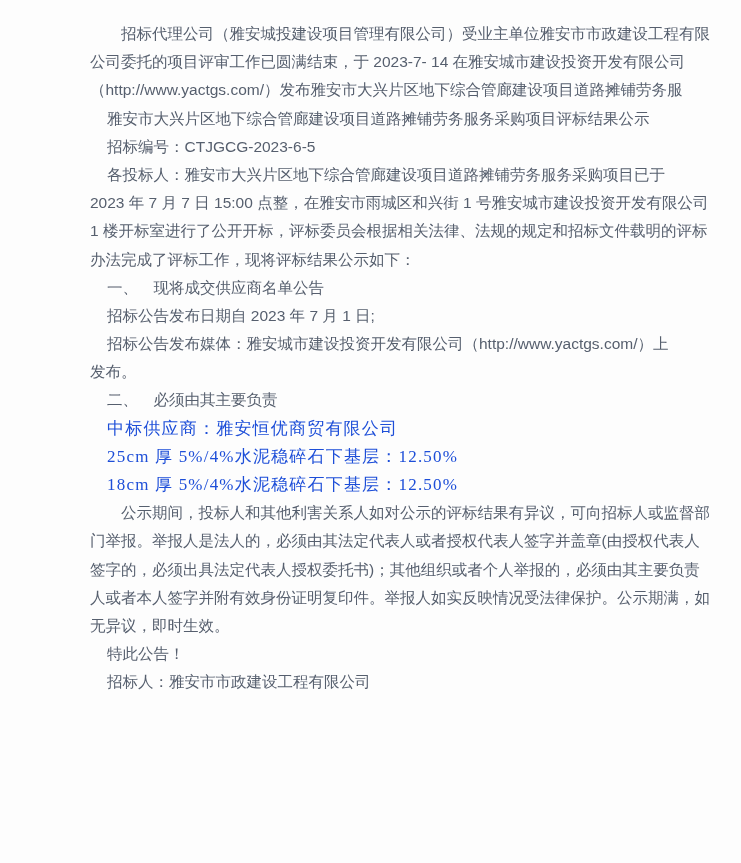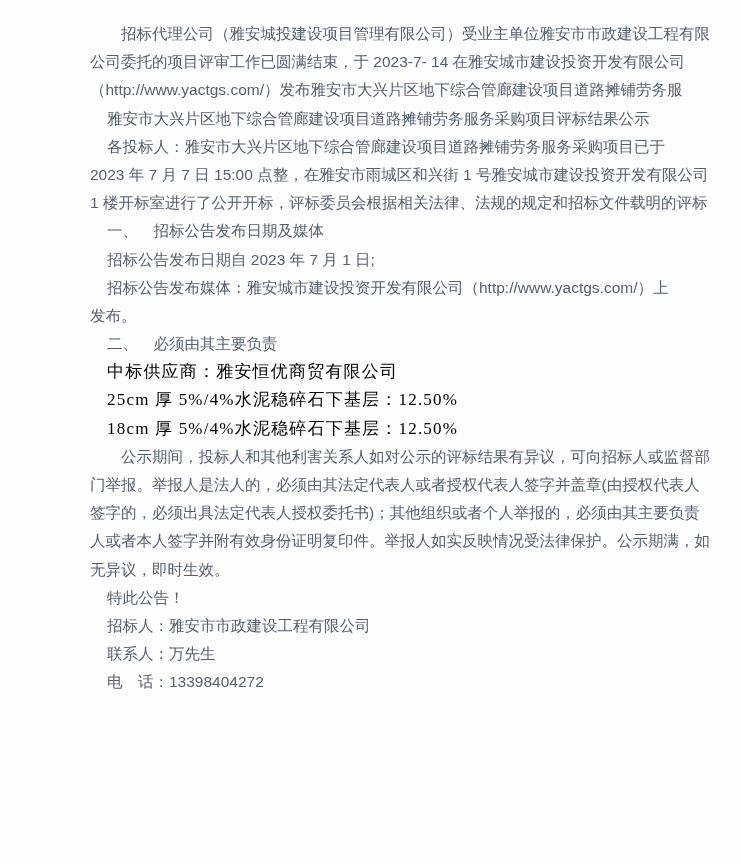--- a/index.html
+++ b/index.html
@@ -28,21 +28,21 @@
     white-space: nowrap;
     height: 28.2px;
   }
   .ind0 { padding-left: 0; }
   .ind1 { padding-left: 17px; }
   .ind2 { padding-left: 31px; }
   .serif {
     font-family: "Liberation Serif", "DejaVu Serif", serif;
     font-size: 17px;
     letter-spacing: 1.2px;
-    color: #000000;
+    color: #1d4ed8;
   }
   .seal {
     position: absolute;
     left: 190px;
     top: 694px;
     width: 198px;
     height: 166px;
     pointer-events: none;
   }
   .seal text {
@@ -69,24 +69,26 @@
 </head>
 <body>
 
 <div class="page">
 
   <div class="doc-body" id="doc-body">
       <div class="line ind2">招标代理公司（雅安城投建设项目管理有限公司）受业主单位雅安市市政建设工程有限</div>
       <div class="line ind0">公司委托的项目评审工作已圆满结束，于 2023-7- 14 在雅安城市建设投资开发有限公司</div>
       <div class="line ind0">（http://www.yactgs.com/）发布雅安市大兴片区地下综合管廊建设项目道路摊铺劳务服</div>
       <div class="line ind1">雅安市大兴片区地下综合管廊建设项目道路摊铺劳务服务采购项目评标结果公示</div>
+      <div class="line ind1">招标编号：CTJGCG-2023-6-5</div>
       <div class="line ind1">各投标人：雅安市大兴片区地下综合管廊建设项目道路摊铺劳务服务采购项目已于</div>
       <div class="line ind0">2023 年 7 月 7 日 15:00 点整，在雅安市雨城区和兴街 1 号雅安城市建设投资开发有限公司</div>
       <div class="line ind0">1 楼开标室进行了公开开标，评标委员会根据相关法律、法规的规定和招标文件载明的评标</div>
-      <div class="line ind1">一、　招标公告发布日期及媒体</div>
+      <div class="line ind0">办法完成了评标工作，现将评标结果公示如下：</div>
+      <div class="line ind1">一、　现将成交供应商名单公告</div>
       <div class="line ind1">招标公告发布日期自 2023 年 7 月 1 日;</div>
       <div class="line ind1">招标公告发布媒体：雅安城市建设投资开发有限公司（http://www.yactgs.com/）上</div>
       <div class="line ind0">发布。</div>
       <div class="line ind1">二、　必须由其主要负责</div>
       <div class="line ind1 serif">中标供应商：雅安恒优商贸有限公司</div>
       <div class="line ind1 serif">25cm 厚 5%/4%水泥稳碎石下基层：12.50%</div>
       <div class="line ind1 serif">18cm 厚 5%/4%水泥稳碎石下基层：12.50%</div>
       <div class="line ind2">公示期间，投标人和其他利害关系人如对公示的评标结果有异议，可向招标人或监督部</div>
       <div class="line ind0">门举报。举报人是法人的，必须由其法定代表人或者授权代表人签字并盖章(由授权代表人</div>
       <div class="line ind0">签字的，必须出具法定代表人授权委托书)；其他组织或者个人举报的，必须由其主要负责</div>

